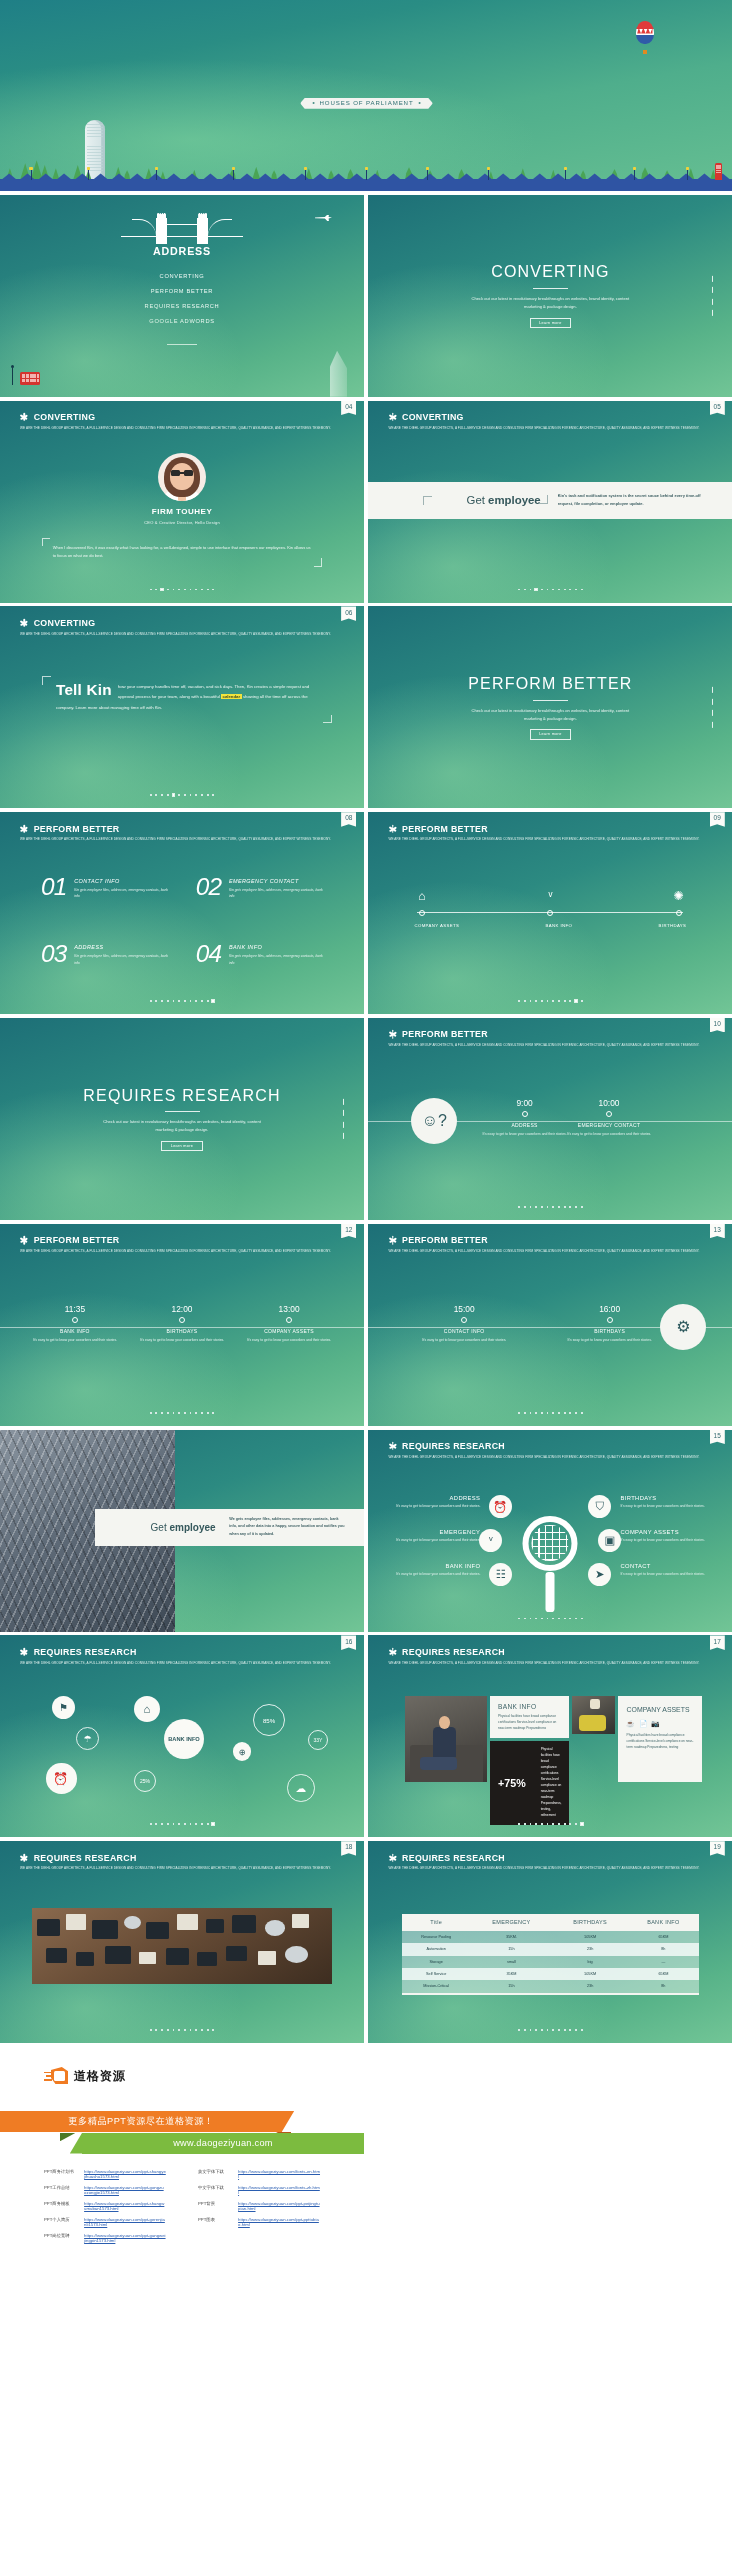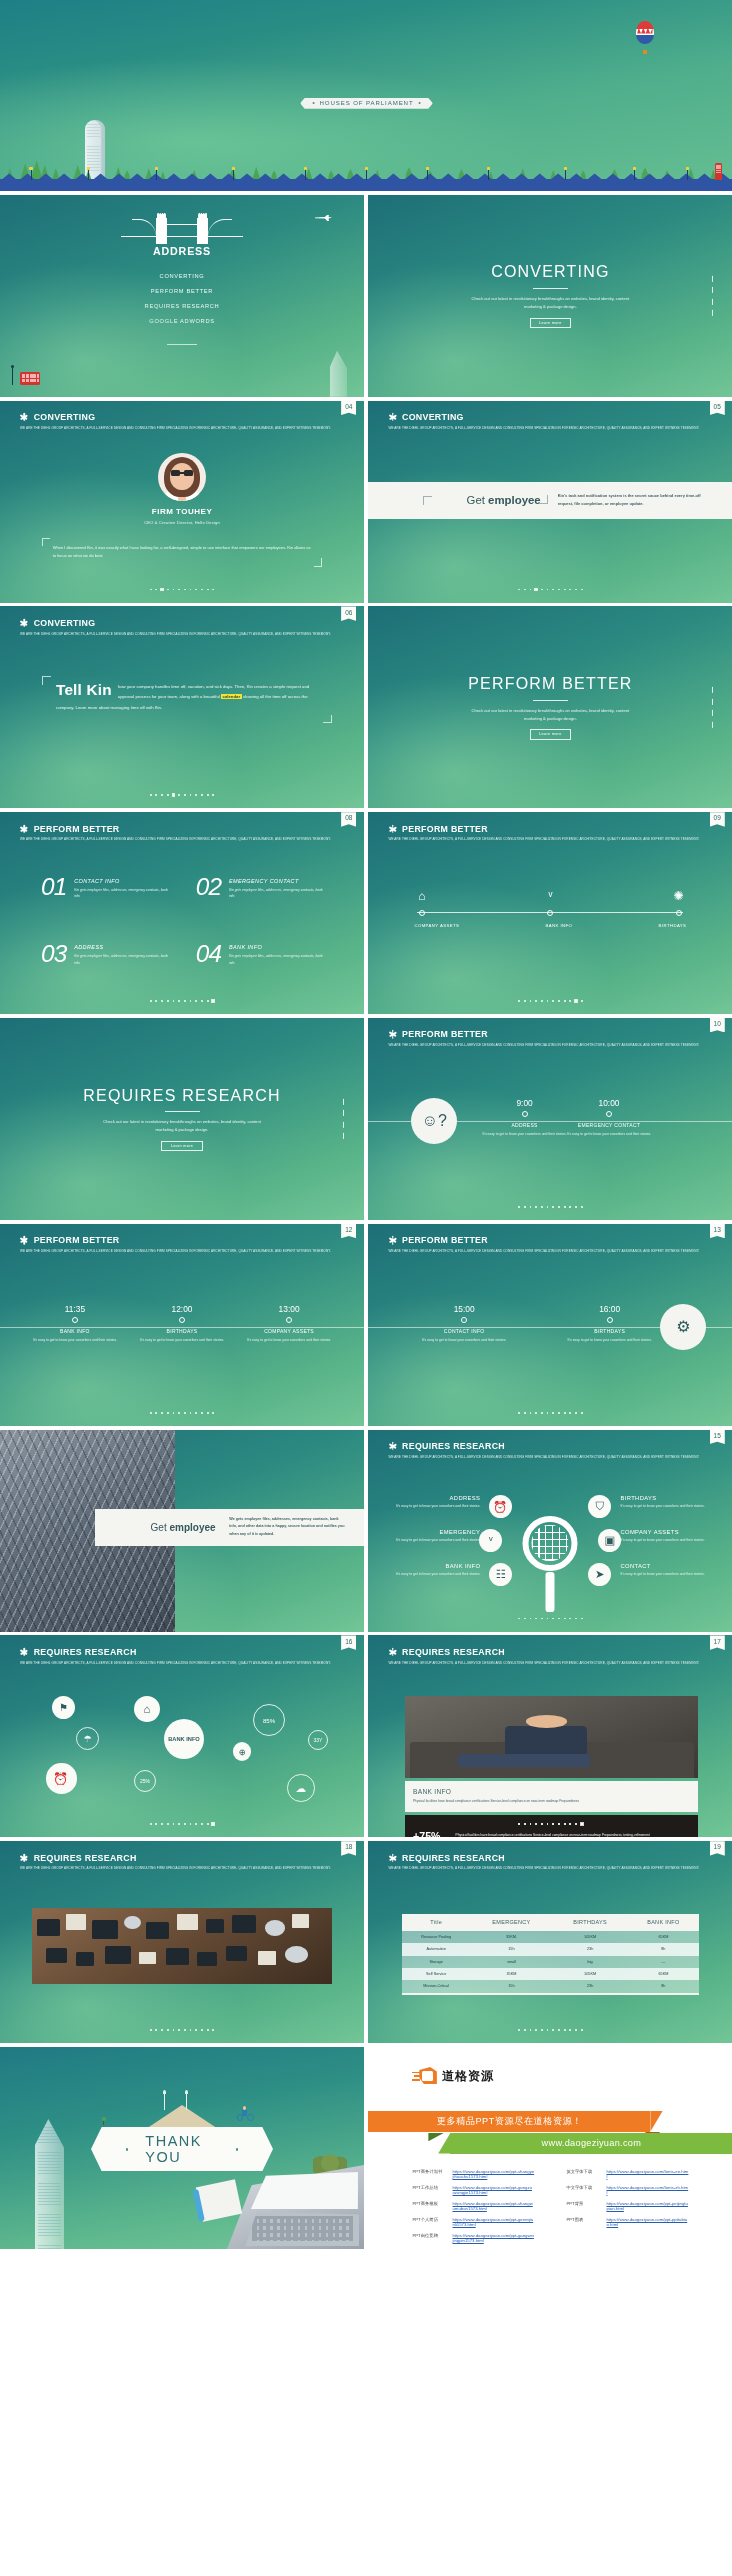--- a/index.html
+++ b/index.html
@@ -218,21 +218,21 @@
   .mtx .h{font-size:5.8px;letter-spacing:0.4px;}
   .mtx .p{font-size:3.4px;line-height:1.85;margin-top:2.3px;color:#e1f2ee;}
   .mtx.r{text-align:right;}
 
   
   .bub{position:absolute;border-radius:50%;display:flex;align-items:center;justify-content:center;}
   .bub.fill{background:#fafaf6;color:#2f5a5f;}
   .bub.out{border:0.8px solid rgba(255,255,255,.85);color:#fff;}
 
   
-  .cards{position:absolute;left:37px;right:34px;top:61px;height:86px;display:flex;gap:3.1px;flex-direction:column;}
+  .cards{position:absolute;left:37px;right:34px;top:61px;height:86px;display:flex;gap:3.1px;}
   .card-img{background:linear-gradient(160deg,#6d6a63,#3a3734);position:relative;overflow:hidden;}
   .card-img.man{flex:0 0 82px;}
   .card-img .sofa{position:absolute;left:4.6px;bottom:0;right:4.6px;height:44%;background:#4a4743;border-radius:3.1px 3.1px 0 0;}
   .card-img .torso{position:absolute;left:34%;bottom:30%;width:28%;height:34%;background:#2e3a4e;border-radius:4.6px 4.6px 0 0;}
   .card-img .head{position:absolute;left:41%;bottom:62%;width:14%;height:15%;background:#e3b893;border-radius:50%;}
   .card-img .legs{position:absolute;left:18%;bottom:14%;width:45%;height:16%;background:#3b4a63;border-radius:3.8px;}
   .mid{flex:1;display:flex;flex-direction:column;gap:3.1px;}
   .cw{background:#f5f6f2;color:#3d6266;padding:6.9px 7.6px;flex:1;}
   .cw .h{font-size:6.6px;letter-spacing:0.3px;font-weight:400;}
   .cw .p{font-size:3.2px;line-height:1.8;margin-top:3.8px;}
@@ -1209,45 +1209,20 @@
           <i></i>
           <i></i>
           <i></i>
           <i></i>
           <i></i>
           <i></i>
           <i></i>
         </div>
     </div>
 
-    <div class="slide ty">
-      <div class="skys"></div>
-      <div class="hill"></div>
-      <div class="post" style="left:45%"></div>
-      <div class="post" style="left:51%"></div>
-      <div class="tiny">
-          <div class="tc"></div>
-          <div class="tt"></div>
-        </div>
-      <div class="bike">
-          <div class="w a"></div>
-          <div class="w b"></div>
-          <div class="rider"></div>
-        </div>
-      <div class="plate">
-        <i></i>
-        <span>THANK YOU</span>
-        <i></i>
-      </div>
-      <div class="plant"></div>
-      <div class="lap"></div>
-      <div class="lapscr"></div>
-      <div class="kb"></div>
-      <div class="note"></div>
-    </div>
 
     <div class="slide promo">
       <div class="logo">
         <span class="mark">
           <span class="l1"></span>
             <span class="l2"></span>
             <span class="l3"></span>
           <span class="b1"></span>
             <span class="b2"></span>
         </span>

